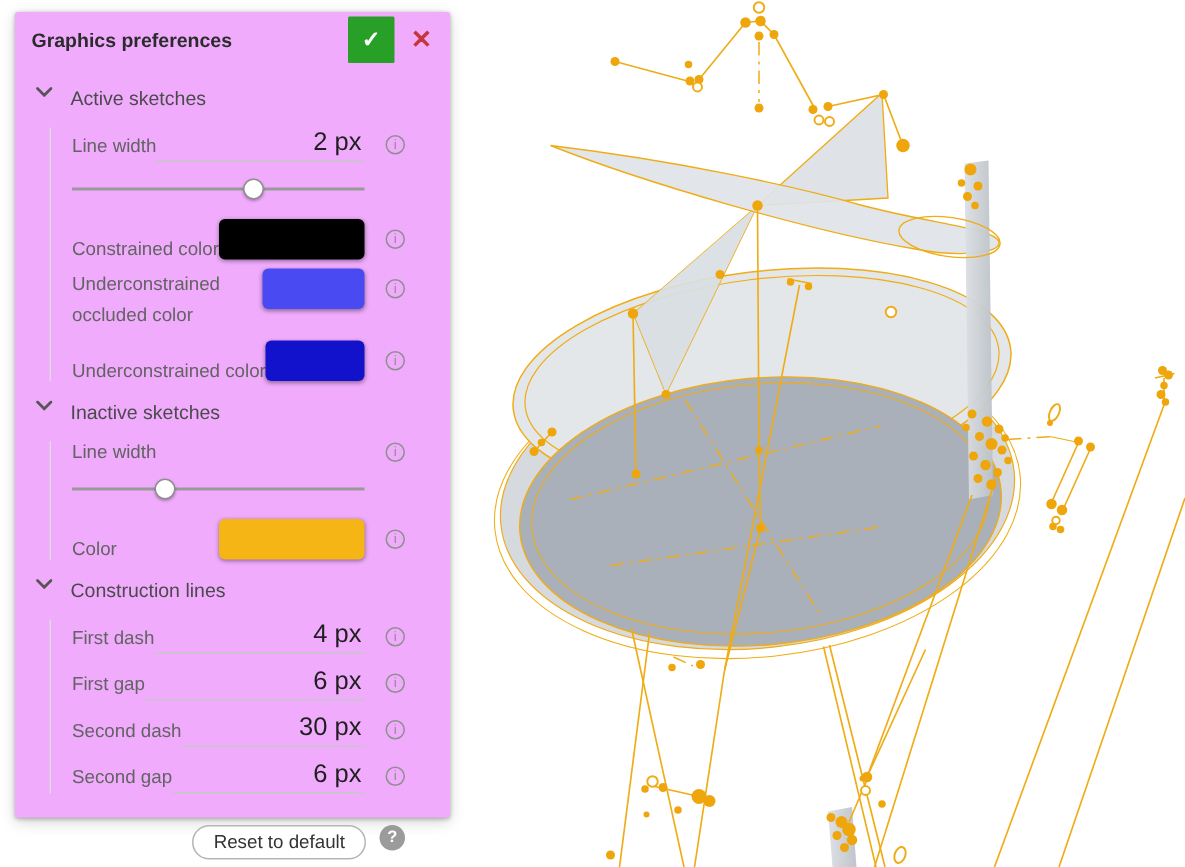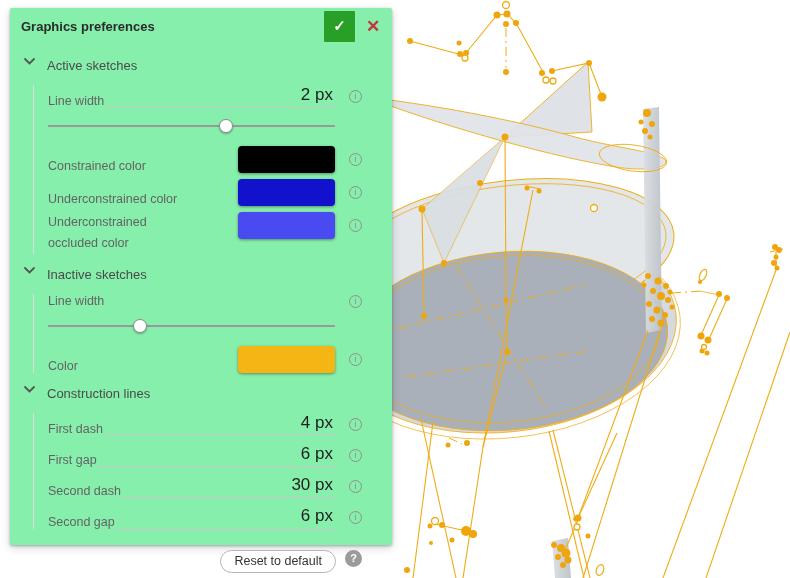--- a/index.html
+++ b/index.html
@@ -5,22 +5,22 @@
   * { margin:0; padding:0; box-sizing:border-box; }
   html,body { width:790px; height:578px; background:#fff; overflow:hidden;
               font-family:"Liberation Sans", sans-serif; }
   .stage { position:relative; width:790px; height:578px; background:#fff; }
 
   
   .viewport { position:absolute; inset:0; }
   .viewport svg { display:block; }
 
   
-  .dlg { position:absolute; left:10px; top:8px; width:382px; height:537px;
-         background:#86efac; border-radius:2px;
+  .dlg { position:absolute; left:10px; top:8px; width:290px; height:537px;
+         background:#f0abfc; border-radius:2px;
          box-shadow:0 1px 3px rgba(0,0,0,.28), 0 3px 10px rgba(0,0,0,.16); }
   .dlg-header { height:36px; display:flex; align-items:center; padding-left:11px; }
   .dlg-title { flex:1; font-size:13px; font-weight:bold; color:#2b2b2b; }
   .ok-btn { width:31px; height:31px; border:none; background:#28A028; color:#fff;
             font-size:15px; font-weight:bold; cursor:pointer; margin-right:7px;
             display:flex; align-items:center; justify-content:center; border-radius:1px; }
   .x-btn { width:22px; margin-right:8px; border:none; background:transparent; color:#C4363B;
            font-size:17px; font-weight:bold; cursor:pointer; line-height:1; }
 
   .tabs { height:22px; display:flex; border-top:1px solid #ececec; }
@@ -31,21 +31,21 @@
 
   .dlg-body { padding:14px 16px 0 14px; }
   .sec-head { display:flex; gap:12px; height:20px; margin-bottom:7px;
               cursor:pointer; }
   .sec-head .chev { width:11px; height:7px; flex:none; }
   .sec-title { font-size:13px; color:#4a4a4a; }
   .sec-body { margin-left:9px; border-left:1px solid #dcdcdc; padding-left:14px;
               margin-bottom:13px; }
 
   .row { display:flex; align-items:center; margin-bottom:7px; }
-  .row .main { flex:1; display:flex; align-items:flex-end; min-width:0; }
+  .row .main { flex:1; display:flex; align-items:center; min-width:0; }
   .lbl { font-size:12.5px; color:#636363; white-space:nowrap; }
   .field { flex:1; border-bottom:1px solid #c6c6c6; text-align:right;
            font-size:17px; color:#1f1f1f; padding:0 2px 2px 6px; }
   .info { width:13px; height:13px; flex:none; margin-left:14px; margin-right:14px;
           border:1px solid #8f8f8f; border-radius:50%; color:#8f8f8f;
           font-size:9px; line-height:11px; text-align:center; cursor:pointer; }
   .info::before { content:"i"; }
   .info.spacer { visibility:hidden; }
 
   .slider-row { margin:11px 0 13px; }
@@ -271,31 +271,31 @@
         </div>
         <div class="row color-row">
           <div class="main">
             <span class="lbl">Constrained color</span>
             <span class="swatch" style="background-color: rgb(0, 0, 0);"></span>
           </div>
           <span class="info"></span>
         </div>
         <div class="row color-row">
           <div class="main">
+            <span class="lbl wrap">Underconstrained occluded color</span>
+            <span class="swatch" style="align-self: flex-start; background-color: rgb(74, 74, 242);"></span>
+          </div>
+          <span class="info" style="align-self:flex-start;margin-top:7px;"></span>
+        </div>
+        <div class="row color-row">
+          <div class="main">
             <span class="lbl">Underconstrained color</span>
             <span class="swatch" style="background-color: rgb(18, 18, 204);"></span>
           </div>
           <span class="info"></span>
-        </div>
-        <div class="row color-row">
-          <div class="main">
-            <span class="lbl wrap">Underconstrained occluded color</span>
-            <span class="swatch" style="align-self: flex-start; background-color: rgb(74, 74, 242);"></span>
-          </div>
-          <span class="info" style="align-self:flex-start;margin-top:7px;"></span>
         </div>
       </div>
 
       <div class="sec-head">
         <svg class="chev" viewBox="0 0 11 7">
           <polyline points="1,1 5.5,5.5 10,1" fill="none" stroke="#555" stroke-width="1.8" stroke-linecap="round"></polyline>
         </svg>
         <span class="sec-title">Inactive sketches</span>
       </div>
       <div class="sec-body">

